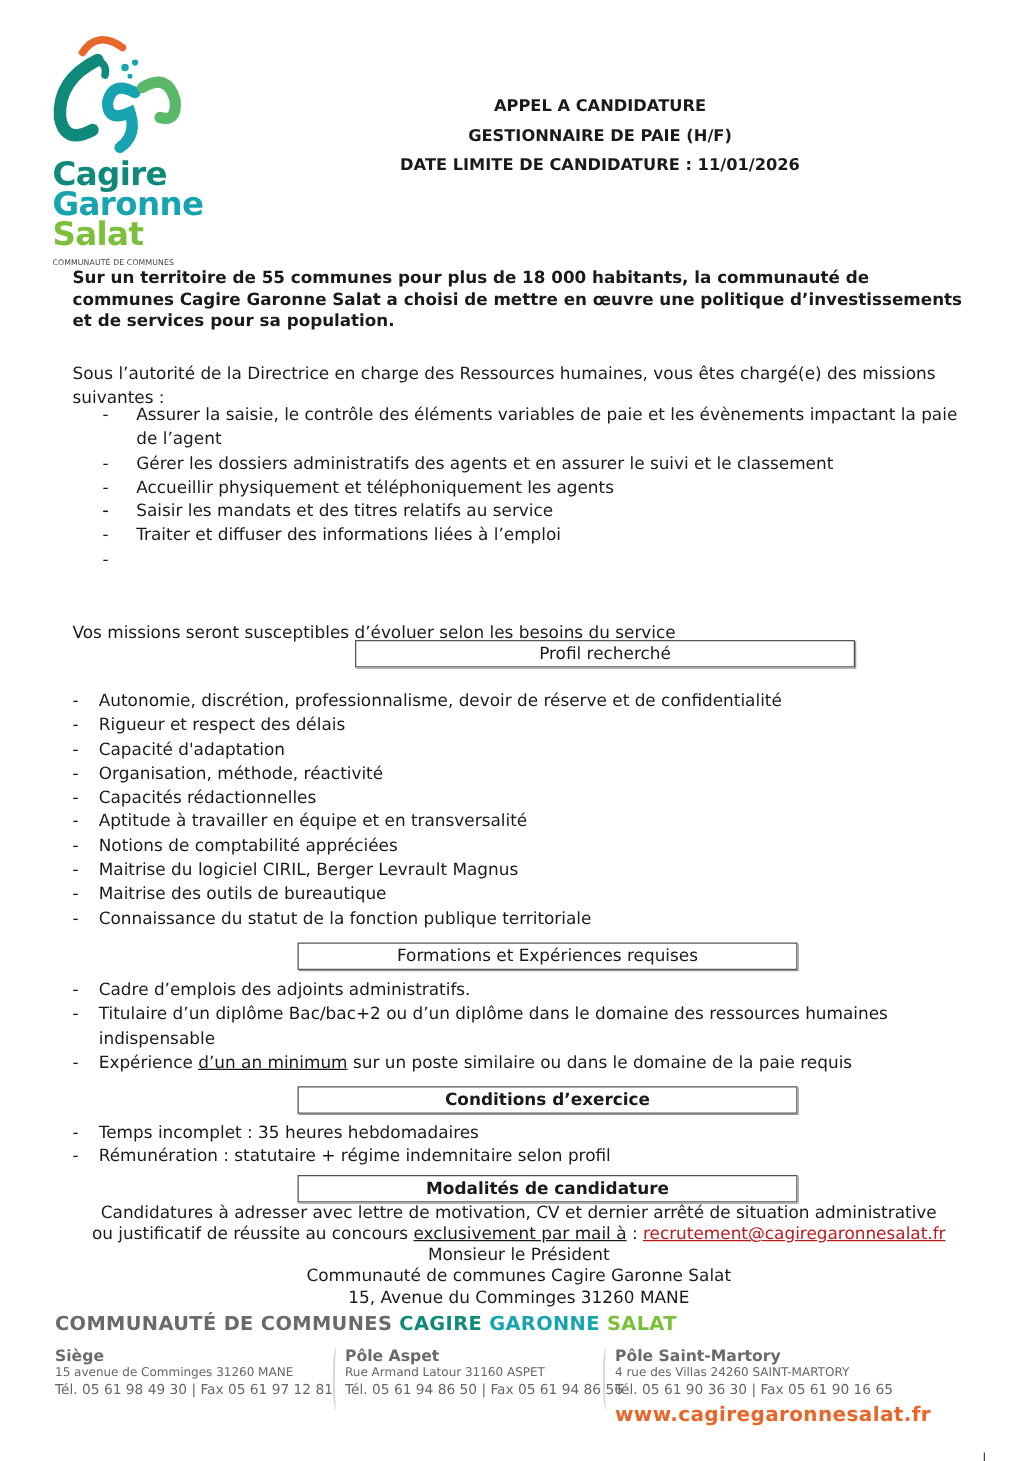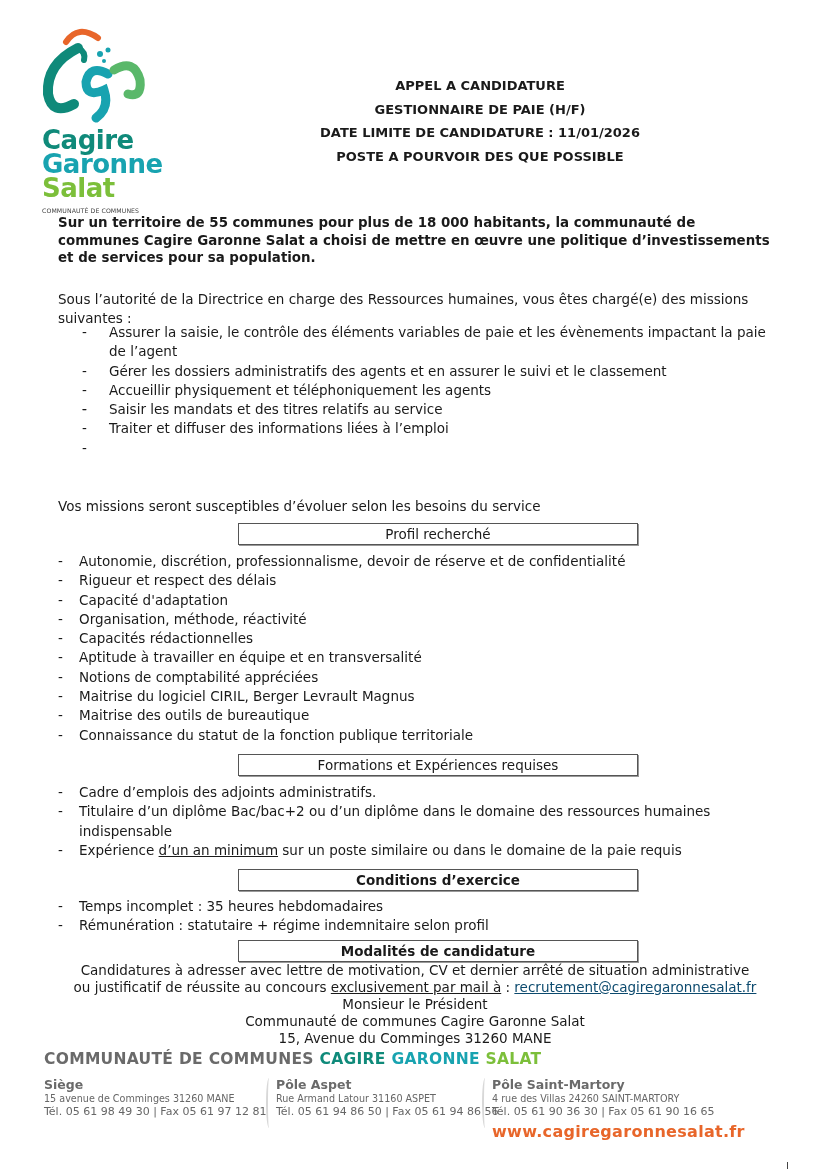--- a/index.html
+++ b/index.html
@@ -19,21 +19,21 @@
   .dash-list li { position: relative; }
   .dash-list li .dash { position: absolute; left: 0; top: 0; }
   .missions { left: 82px; width: 690px; top: 323px; }
   .missions li { padding-left: 27px; }
   .profile-list { left: 58px; width: 712px; top: 552px; }
   .profile-list li { padding-left: 21px; }
   .section-box { position: absolute; left: 238px; width: 398px; height: 20px; border: 1px solid #555;
                  text-align: center; font-size: 13.5px; line-height: 20px; box-shadow: 1px 1px 0 #999; }
   .bold { font-weight: bold; }
   .u { text-decoration: underline; }
-  .link { color: #0c4a6e; text-decoration: underline; }
+  .link { color: #b91c1c; text-decoration: underline; }
   .candid { left: 40px; width: 750px; top: 962px; text-align: center; font-size: 13.5px; line-height: 17px; }
   .footer-title { left: 44px; top: 1050px; font-size: 15.5px; font-weight: bold; letter-spacing: 0.3px; white-space: nowrap; }
   .col { position: absolute; top: 1076px; font-size: 9.6px; line-height: 12.5px; color: #666; white-space: nowrap; }
   .col .ct { font-size: 12.5px; font-weight: bold; color: #6a6a6a; line-height: 17px; }
   .col .tel { font-size: 11px; }
   .sep { position: absolute; top: 1078px; width: 4px; height: 50px; border-left: 2px solid #d8d8d8; border-radius: 50%; }
   .website { left: 492px; top: 1122px; font-size: 16px; font-weight: bold; color: #e8662a; letter-spacing: 0.3px; white-space: nowrap; }
   .tick { left: 787px; top: 1162px; width: 1px; height: 7px; background: #444; }
 </style>
 </head>
@@ -53,38 +53,37 @@
   <div class="logo-word" style="top: 104px; color: rgb(15, 138, 122);">Cagire</div>
   <div class="logo-word" style="top: 128px; color: rgb(24, 163, 176);">Garonne</div>
   <div class="logo-word" style="top: 152px; color: rgb(124, 191, 58);">Salat</div>
   <div class="logo-sub">COMMUNAUTÉ DE COMMUNES</div>
 </div>
 
 <div class="abs header">
   <div>APPEL A CANDIDATURE</div>
   <div>GESTIONNAIRE DE PAIE (H/F)</div>
   <div>DATE LIMITE DE CANDIDATURE : 11/01/2026</div>
-  <div>POSTE A POURVOIR DES QUE POSSIBLE</div>
 </div>
 
 <div class="abs intro">Sur un territoire de 55 communes pour plus de 18 000 habitants, la communauté de communes Cagire Garonne Salat a choisi de mettre en œuvre une politique d’investissements et de services pour sa population.</div>
 
 <div class="abs body-text p1">Sous l’autorité de la Directrice en charge des Ressources humaines, vous êtes chargé(e) des missions suivantes :</div>
 <ul class="abs body-text dash-list missions">
   <li><span class="dash">-</span><span>Assurer la saisie, le contrôle des éléments variables de paie et les évènements impactant la paie de l’agent</span></li>
   <li><span class="dash">-</span><span>Gérer les dossiers administratifs des agents et en assurer le suivi et le classement</span></li>
   <li><span class="dash">-</span><span>Accueillir physiquement et téléphoniquement les agents</span></li>
   <li><span class="dash">-</span></li>
   <li><span class="dash">-</span><span>Saisir les mandats et des titres relatifs au service</span></li>
   <li><span class="dash">-</span><span>Traiter et diffuser des informations liées à l’emploi</span></li>
   <li><span class="dash">-</span></li>
 </ul>
 <div class="abs body-text" style="left:58px; top:497px;">Vos missions seront susceptibles d’évoluer selon les besoins du service</div>
 
-<div class="section-box" style="top:523px;">Profil recherché</div>
+<div class="section-box" style="top:512px;margin-left:46px;">Profil recherché</div>
 <ul class="abs body-text dash-list profile-list">
   <li><span class="dash">-</span><span>Autonomie, discrétion, professionnalisme, devoir de réserve et de confidentialité</span></li>
   <li><span class="dash">-</span><span>Rigueur et respect des délais</span></li>
   <li><span class="dash">-</span><span>Capacité d'adaptation</span></li>
   <li><span class="dash">-</span><span>Organisation, méthode, réactivité</span></li>
   <li><span class="dash">-</span><span>Capacités rédactionnelles</span></li>
   <li><span class="dash">-</span><span>Aptitude à travailler en équipe et en transversalité</span></li>
   <li><span class="dash">-</span><span>Notions de comptabilité appréciées</span></li>
   <li><span class="dash">-</span><span>Maitrise du logiciel CIRIL, Berger Levrault Magnus</span></li>
   <li><span class="dash">-</span><span>Maitrise des outils de bureautique</span></li>

